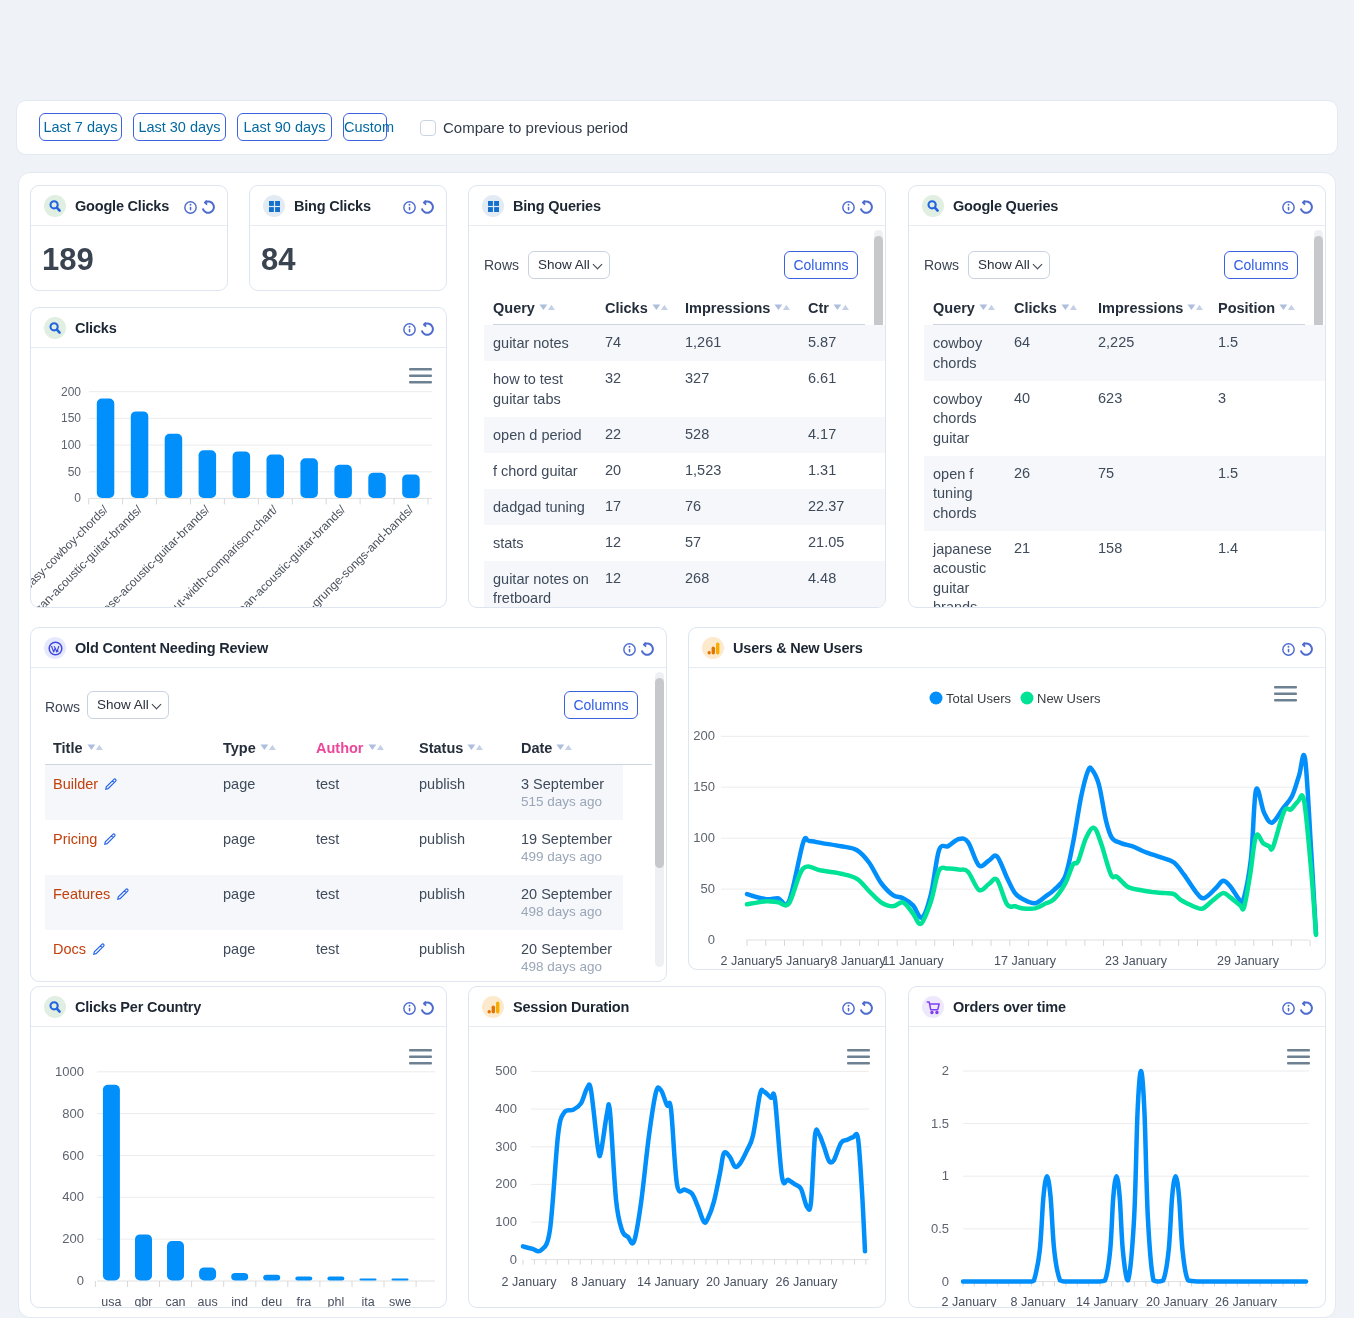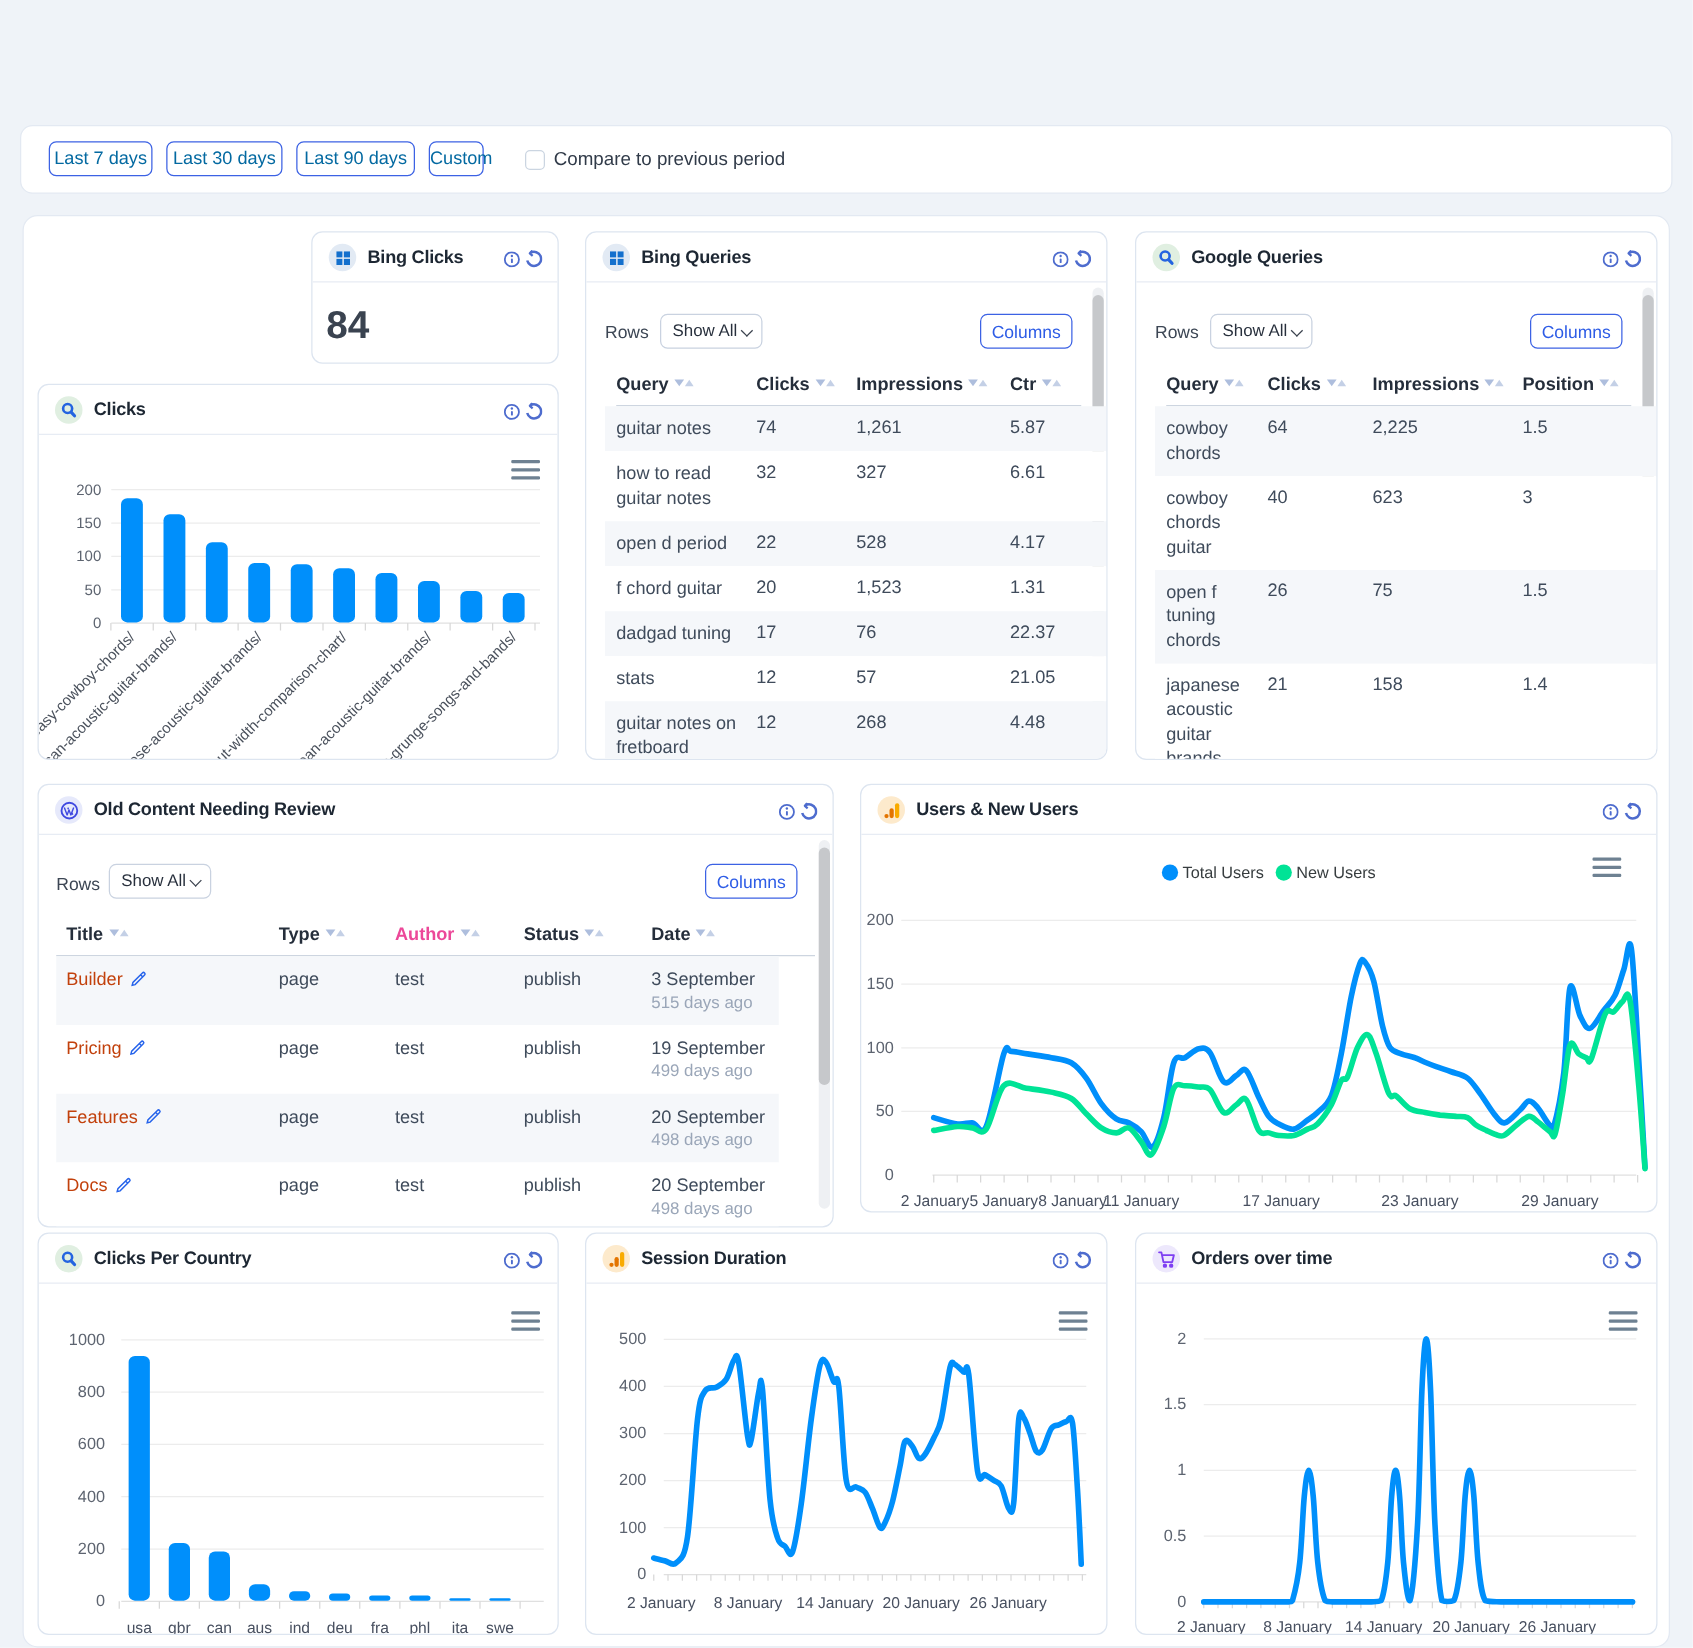--- a/index.html
+++ b/index.html
@@ -29,20 +29,42 @@
 
 <div class="filterbar"></div>
 <div class="fbtn" style="left:39px;width:83px;">Last 7 days</div>
 <div class="fbtn" style="left:133px;width:93px;">Last 30 days</div>
 <div class="fbtn" style="left:237px;width:95px;">Last 90 days</div>
 <div class="fbtn" style="left:343px;width:44px;">Custom</div>
 <div style="position:absolute;left:420px;top:120px;width:16px;height:16px;border:1px solid #cbd5e1;border-radius:4px;background:#fff"></div>
 <div style="position:absolute;left:443px;top:119px;font-size:15px;color:#313b49">Compare to previous period</div>
 <div class="container"></div>
 
+<div class="card" style="left:30px;top:185px;width:198px;height:106px">
+<div class="chead"></div>
+      <span class="cicon" style="background:#e0efe1">
+        <svg width="15" height="15" viewBox="0 0 15 15">
+          <circle cx="6.1" cy="5.8" r="3.6" fill="none" stroke="#2464e0" stroke-width="2.1"></circle>
+          <path d="M8.9 8.7 L11.6 11.6" stroke="#2464e0" stroke-width="2.6" stroke-linecap="round"></path>
+        </svg>
+      </span>
+      <div class="ctitle">Google Clicks</div>
+      <div class="hicons">
+        <svg width="13" height="13" viewBox="0 0 17 17">
+          <circle cx="8.5" cy="8.5" r="7.4" fill="none" stroke="#4e6cce" stroke-width="1.9"></circle>
+          <rect x="7.55" y="7.6" width="2" height="4.8" rx="1" fill="#4e6cce"></rect>
+          <circle cx="8.5" cy="5" r="1.25" fill="#4e6cce"></circle>
+        </svg>
+        <svg width="14.5" height="14.5" viewBox="0 0 18 18" style="margin-left:3.5px">
+          <path d="M5.6 2.7 A 7 7 0 1 1 2.2 10.5" fill="none" stroke="#4e6cce" stroke-width="2.5" stroke-linecap="butt"></path>
+          <path d="M7.3 0.6 L4.8 3.3 L7.6 5.8" fill="none" stroke="#4e6cce" stroke-width="2.2" stroke-linejoin="round"></path>
+        </svg>
+      </div>
+<div style="position:absolute;left:11px;top:52px;font-size:31px;font-weight:700;color:#3a4350;line-height:44px">189</div>
+</div>
 <div class="card" style="left:249px;top:185px;width:198px;height:106px">
 <div class="chead"></div>
       <span class="cicon" style="background:#e2eaf4">
         <svg width="11" height="11" viewBox="0 0 11 11">
           <rect x="0" y="0" width="4.9" height="4.9" fill="#1470cd"></rect>
           <rect x="6.1" y="0" width="4.9" height="4.9" fill="#1470cd"></rect>
           <rect x="0" y="6.1" width="4.9" height="4.9" fill="#1470cd"></rect>
           <rect x="6.1" y="6.1" width="4.9" height="4.9" fill="#1470cd"></rect>
         </svg>
       </span>
@@ -171,21 +193,21 @@
         </div>
         <div style="position:absolute;left:-9px;right:-28px;top:34px;height:36px;background:#f5f7fa"></div>
         <div style="position:absolute;left:0;top:0;font-size:14.5px;color:#3f4b5b">
           <div style="position:absolute;left:0px;top:43px;width:100px;line-height:19.5px">guitar notes</div>
           <div style="position:absolute;left:112px;top:43px">74</div>
           <div style="position:absolute;left:192px;top:43px">1,261</div>
           <div style="position:absolute;left:315px;top:43px">5.87</div>
         </div>
         <div style="position:absolute;left:-9px;right:-28px;top:70px;height:55.5px;background:#fff"></div>
         <div style="position:absolute;left:0;top:0;font-size:14.5px;color:#3f4b5b">
-          <div style="position:absolute;left:0px;top:79px;width:100px;line-height:19.5px">how to read guitar notes</div>
+          <div style="position:absolute;left:0px;top:79px;width:100px;line-height:19.5px">how to test guitar tabs</div>
           <div style="position:absolute;left:112px;top:79px">32</div>
           <div style="position:absolute;left:192px;top:79px">327</div>
           <div style="position:absolute;left:315px;top:79px">6.61</div>
         </div>
         <div style="position:absolute;left:-9px;right:-28px;top:125.5px;height:36px;background:#f5f7fa"></div>
         <div style="position:absolute;left:0;top:0;font-size:14.5px;color:#3f4b5b">
           <div style="position:absolute;left:0px;top:134.5px;width:100px;line-height:19.5px">open d period</div>
           <div style="position:absolute;left:112px;top:134.5px">22</div>
           <div style="position:absolute;left:192px;top:134.5px">528</div>
           <div style="position:absolute;left:315px;top:134.5px">4.17</div>

